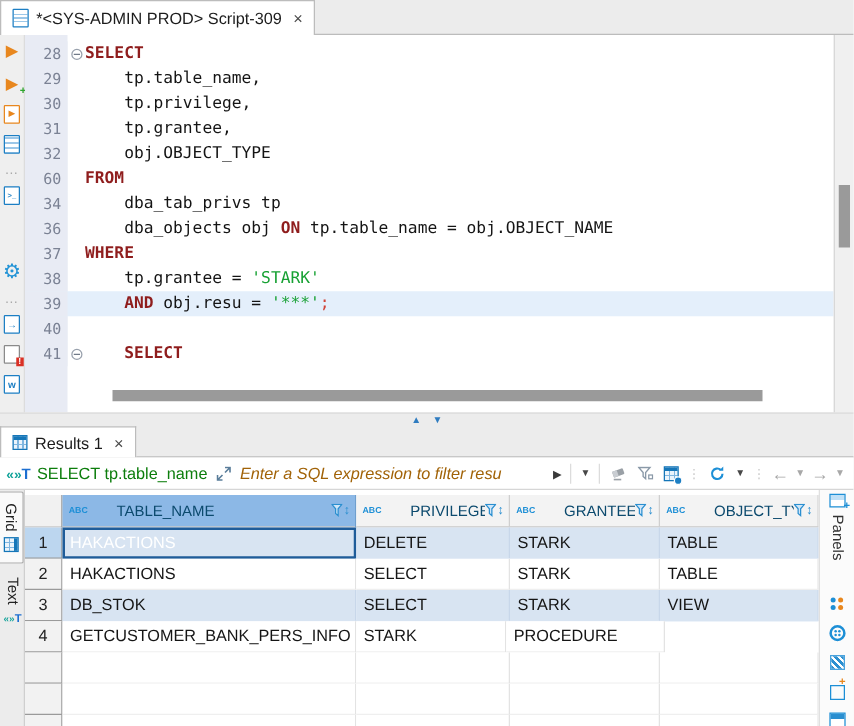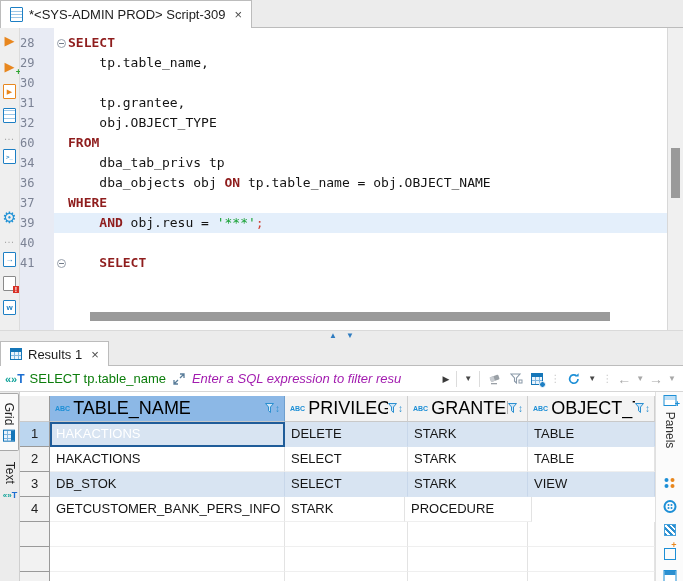--- a/index.html
+++ b/index.html
@@ -45,21 +45,21 @@
   .toolbar-overflow-icon{height:8px;}
   .toolbar-overflow-icon .lg{color:#a9a9a9;font-size:11px;letter-spacing:1px;}
   .settings-gear-icon{margin-top:36px;}
   .settings-gear-icon .lg{color:#2293d6;font-size:16px;}
 
   .editor{flex:1;position:relative;background:#fff;overflow:hidden;}
   .gutterbg{position:absolute;top:0;left:0;bottom:0;width:34px;background:#e8ebf4;}
   .lines{position:relative;padding-top:5px;}
   .cline{display:flex;height:20px;font-family:"DejaVu Sans Mono",monospace;font-size:13px;white-space:pre;}
   .cline.hl{background:#e4effb;}
-  .gnum{flex:none;width:34px;padding-right:5px;box-sizing:border-box;background:#e8ebf4;
+  .gnum{flex:none;width:34px;text-align:right;padding-right:5px;box-sizing:border-box;background:#e8ebf4;
         color:#7b8294;font-size:12px;line-height:20px;font-family:"DejaVu Sans Mono",monospace;}
   .gfold{flex:none;width:14px;display:flex;align-items:center;justify-content:center;}
   .foldm{width:9px;height:9px;border:1px solid #98a0ac;border-radius:50%;background:#fff;position:relative;box-sizing:border-box;}
   .foldm::after{content:"";position:absolute;left:1px;right:1px;top:3px;border-top:1px solid #707a88;}
   .ccode{line-height:20px;}
   .tk-kw{color:#8f1d1d;font-weight:bold;}
   .tk-pln{color:#141414;}
   .tk-str{color:#17a133;}
   .tk-red{color:#d04437;}
   .hthumb{position:absolute;left:70px;bottom:9px;width:520px;height:9px;background:#9a9a9a;}
@@ -77,21 +77,21 @@
   .rtabbar .tab{height:25px;}
 
   
   .fbar{position:absolute;top:366px;left:0;right:0;height:26px;background:#fff;border-bottom:1px solid #d6d6d6;
         display:flex;align-items:center;padding:0 4px;box-sizing:border-box;}
   .fsqlico{display:flex;align-items:baseline;margin:0 3px 0 1px;flex:none;}
   .fsqlico .ang{color:#12a39a;font-weight:bold;font-size:11px;}
   .fsqlico .tee{color:#1d6fd1;font-weight:bold;font-size:12px;}
   .fquery{color:#0c7d0c;font-size:13px;margin:0 5px 0 2px;white-space:nowrap;flex:none;text-align:center;}
   .fexpand{display:flex;align-items:center;flex:none;margin:0 2px;}
-  .fplaceholder{font-style:italic;color:#a21caf;font-size:13px;margin-left:5px;white-space:nowrap;
+  .fplaceholder{font-style:italic;color:#a16207;font-size:13px;margin-left:5px;white-space:nowrap;
                 overflow:hidden;flex:1;}
   .fapply{color:#3a3a3a;font-size:9px;flex:none;margin:0 3px;}
   .vsep{width:1px;height:16px;background:#dcdcdc;margin:0 4px;flex:none;}
   .dsep{color:#c9c9c9;font-size:10px;margin:0 3px;flex:none;}
   .ddown{font-size:8px;color:#474747;flex:none;margin:0 3px;}
   .ddown.gray{color:#a8a8a8;}
   .navarr{color:#a8a8a8;font-size:14px;font-weight:bold;flex:none;margin:0 2px;line-height:1;}
   .fico{flex:none;display:flex;align-items:center;justify-content:center;margin:0 4px;position:relative;}
   .gearmini{position:absolute;right:-3px;bottom:-3px;width:7px;height:7px;border-radius:50%;
             background:#1d7fc4;border:1px solid #fff;box-sizing:border-box;}
@@ -108,21 +108,21 @@
   .textico .ang{color:#12a39a;font-weight:bold;font-size:8px;}
   .textico .tee{color:#1d6fd1;font-weight:bold;font-size:9px;}
 
   .gridwrap{flex:none;width:635px;background:#fff;padding-top:4px;box-sizing:border-box;overflow:hidden;}
   .ghrow{display:flex;height:26px;}
   .ghcorner{flex:none;width:30px;background:#f1f1f1;border-right:1px solid #9a9a9a;border-bottom:1px solid #c9c9c9;box-sizing:border-box;}
   .gh-cell{display:flex;align-items:center;box-sizing:border-box;padding:0 4px 0 5px;background:#f3f3f3;
            border-right:1px solid #cfcfcf;border-bottom:1px solid #c9c9c9;overflow:hidden;}
   .gh-cell.selhdr{background:#8cb8e6;border-right-color:#6f9fce;}
   .abc{font-size:7px;font-weight:bold;color:#1d8fd6;margin-right:3px;flex:none;}
-  .ghlabel{font-size:18px;color:#000000;white-space:nowrap;overflow:hidden;}
+  .ghlabel{font-size:12px;color:#0c4a6e;white-space:nowrap;overflow:hidden;margin-left:20px;}
   .hicons{margin-left:auto;display:flex;align-items:center;gap:1px;flex:none;}
   .updn{font-size:10px;color:#2b8fd0;font-weight:bold;}
   .col0{width:235px;flex:none;}
   .col1{width:123px;flex:none;}
   .col2{width:120px;flex:none;justify-content:center;}
   .col3{width:127px;flex:none;}
 
   .grow{display:flex;height:25px;}
   .gnumcell{flex:none;width:30px;box-sizing:border-box;background:#f2f2f2;border-right:1px solid #9a9a9a;
             border-bottom:1px solid #9a9a9a;text-align:center;line-height:24px;font-size:13px;color:#222;}
@@ -198,27 +198,28 @@
         </div>
         <div class="lico word-wrap-icon">
           <span class="lg">w</span>
         </div>
       </div>
     <div class="editor">
       <div class="gutterbg"></div>
       <div class="lines">
           <div class="cline"><span class="gnum">28</span><span class="gfold"><span class="foldm"></span></span><span class="ccode"><span class="tk-kw">SELECT</span></span></div>
           <div class="cline"><span class="gnum">29</span><span class="gfold"></span><span class="ccode"><span class="tk-pln">    tp.table_name,</span></span></div>
-          <div class="cline"><span class="gnum">30</span><span class="gfold"></span></div>
+          <div class="cline"><span class="gnum">30</span><span class="gfold"></span><span class="ccode"><span class="tk-pln">    tp.privilege,</span></span></div>
           <div class="cline"><span class="gnum">31</span><span class="gfold"></span><span class="ccode"><span class="tk-pln">    tp.grantee,</span></span></div>
           <div class="cline"><span class="gnum">32</span><span class="gfold"></span><span class="ccode"><span class="tk-pln">    obj.OBJECT_TYPE</span></span></div>
           <div class="cline"><span class="gnum">60</span><span class="gfold"></span><span class="ccode"><span class="tk-kw">FROM</span></span></div>
           <div class="cline"><span class="gnum">34</span><span class="gfold"></span><span class="ccode"><span class="tk-pln">    dba_tab_privs tp</span></span></div>
           <div class="cline"><span class="gnum">36</span><span class="gfold"></span><span class="ccode"><span class="tk-pln">    dba_objects obj </span><span class="tk-kw">ON</span><span class="tk-pln"> tp.table_name = obj.OBJECT_NAME</span></span></div>
           <div class="cline"><span class="gnum">37</span><span class="gfold"></span><span class="ccode"><span class="tk-kw">WHERE</span></span></div>
+          <div class="cline"><span class="gnum">38</span><span class="gfold"></span><span class="ccode"><span class="tk-pln">    tp.grantee = </span><span class="tk-str">'STARK'</span></span></div>
           <div class="cline hl"><span class="gnum">39</span><span class="gfold"></span><span class="ccode"><span class="tk-pln">    </span><span class="tk-kw">AND</span><span class="tk-pln"> obj.resu = </span><span class="tk-str">'***'</span><span class="tk-red">;</span></span></div>
           <div class="cline"><span class="gnum">40</span><span class="gfold"></span><span class="ccode"></span></div>
           <div class="cline"><span class="gnum">41</span><span class="gfold"><span class="foldm"></span></span><span class="ccode"><span class="tk-pln">    </span><span class="tk-kw">SELECT</span></span></div>
         </div>
       <div class="hthumb"></div>
     </div>
     <div class="vstrip">
       <div class="vthumb"></div>
     </div>
   </div>

